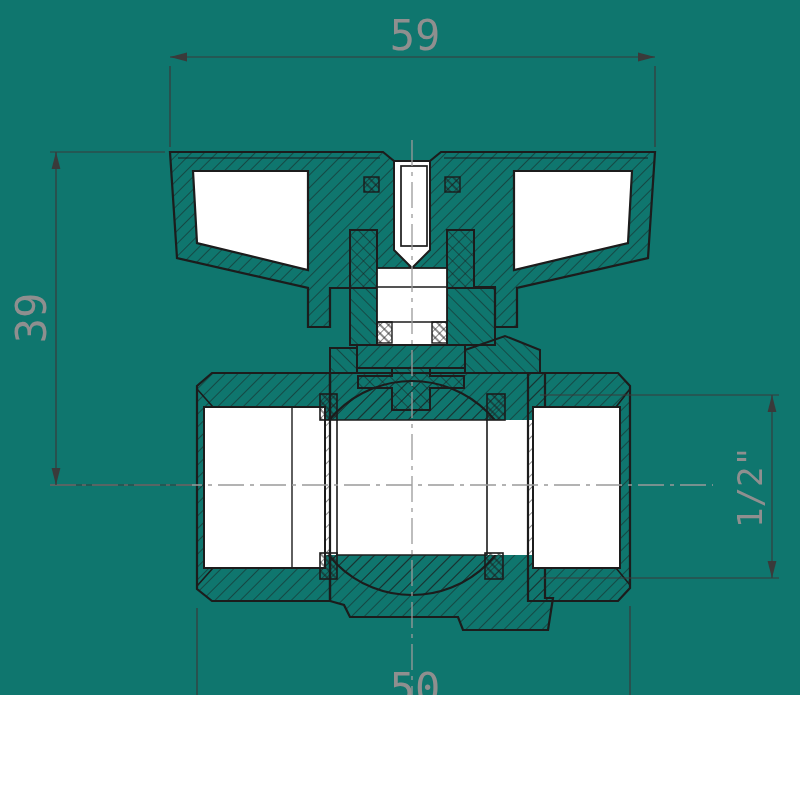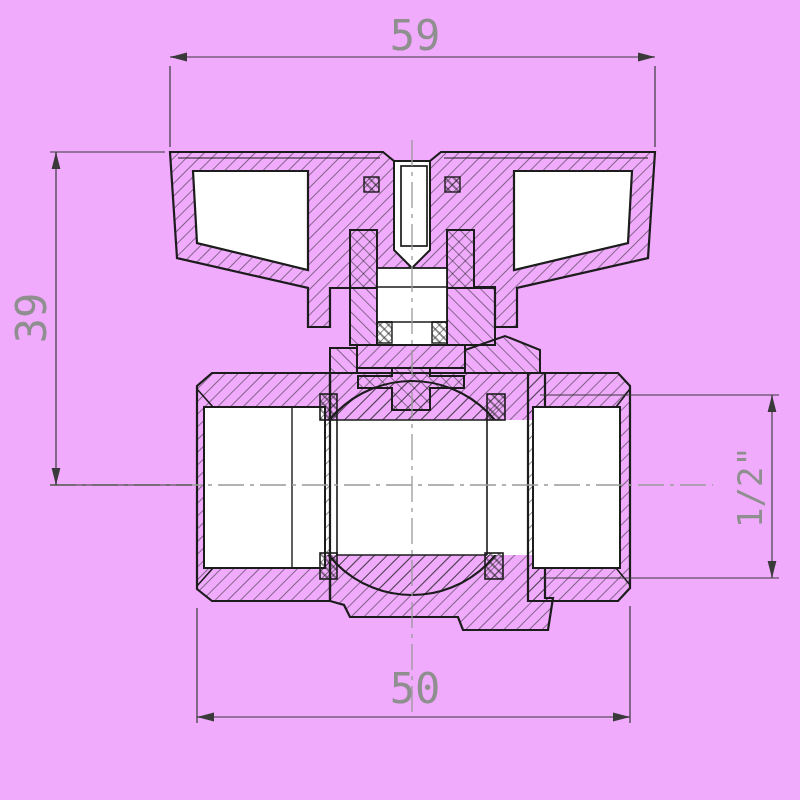--- a/index.html
+++ b/index.html
@@ -1,17 +1,17 @@
 <!DOCTYPE html>
 <html><head>
 <meta charset="utf-8">
 <style>
   html,body{margin:0;padding:0;background:#ffffff;}
   .canvas{
-    position:relative;width:800px;height:800px;background:#f0abfc;
+    position:relative;width:800px;height:695px;background:#0f766e;
     font-family:"DejaVu Sans Mono","Liberation Mono",monospace;
     overflow:hidden;
     text-align:right;
   }
   svg{display:block;}
   text{
     font-family:"DejaVu Sans Mono","Liberation Mono",monospace;
     fill:#8f8f8f;
   }
 </style>

